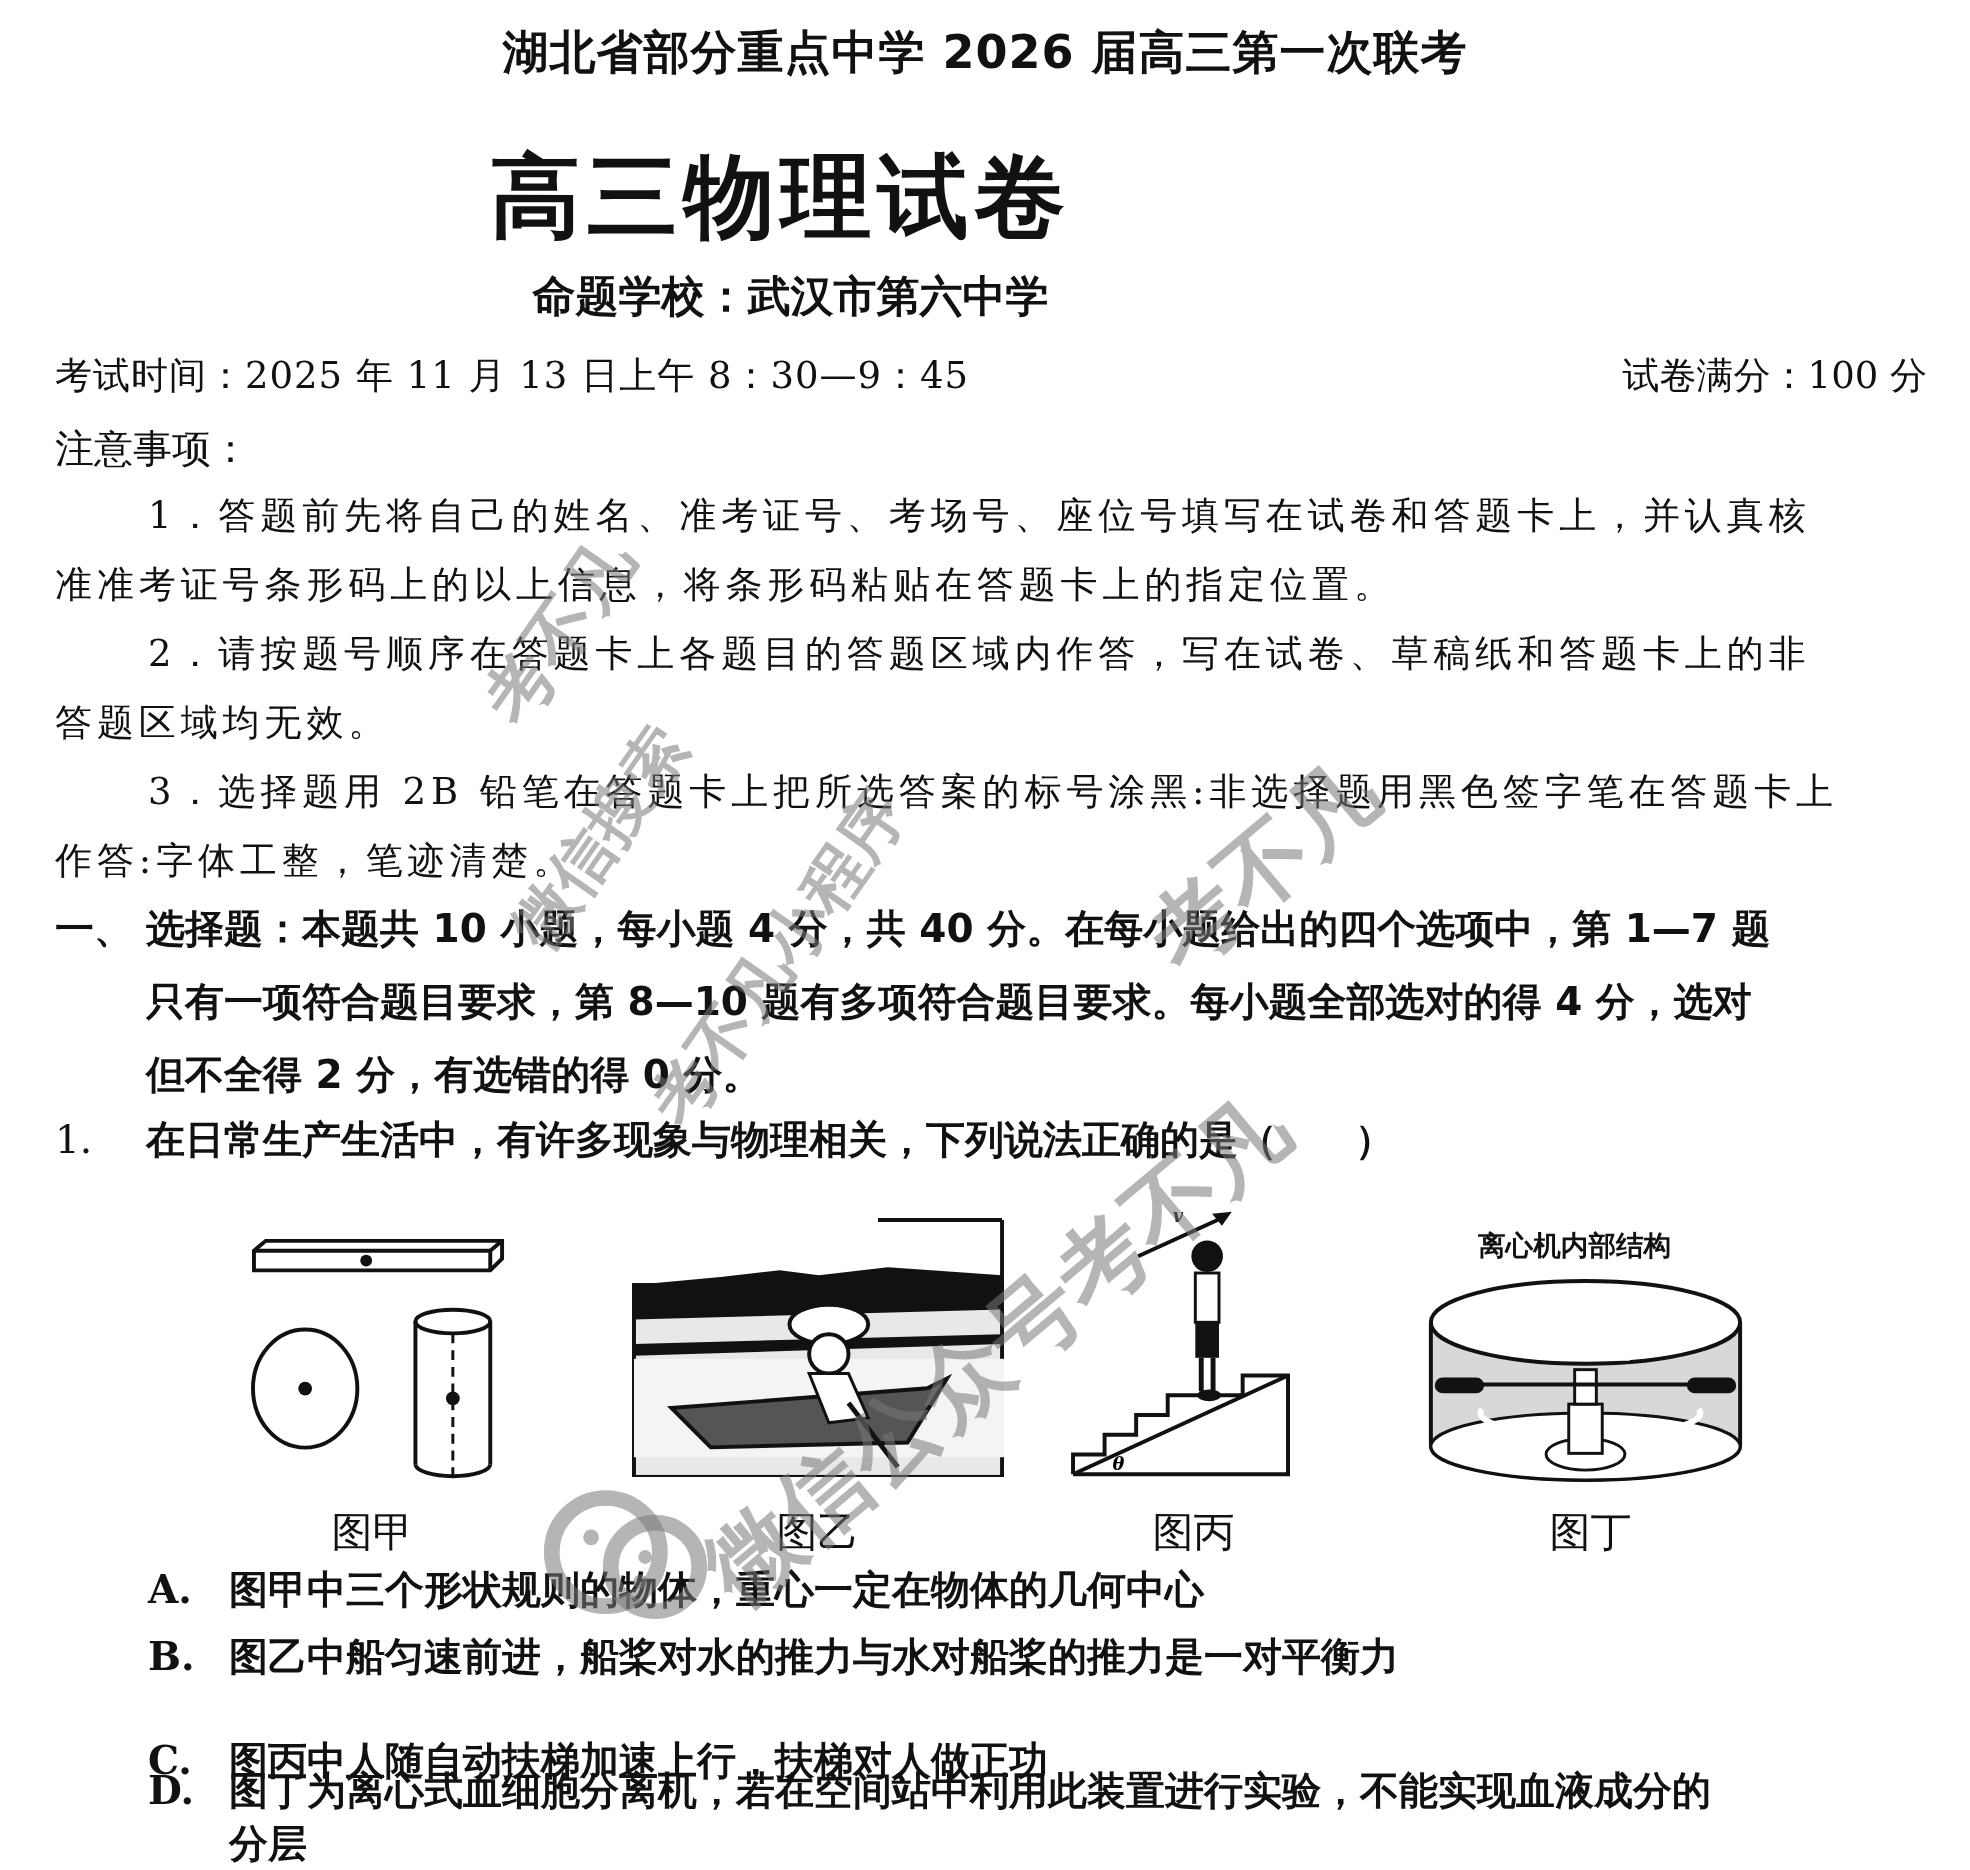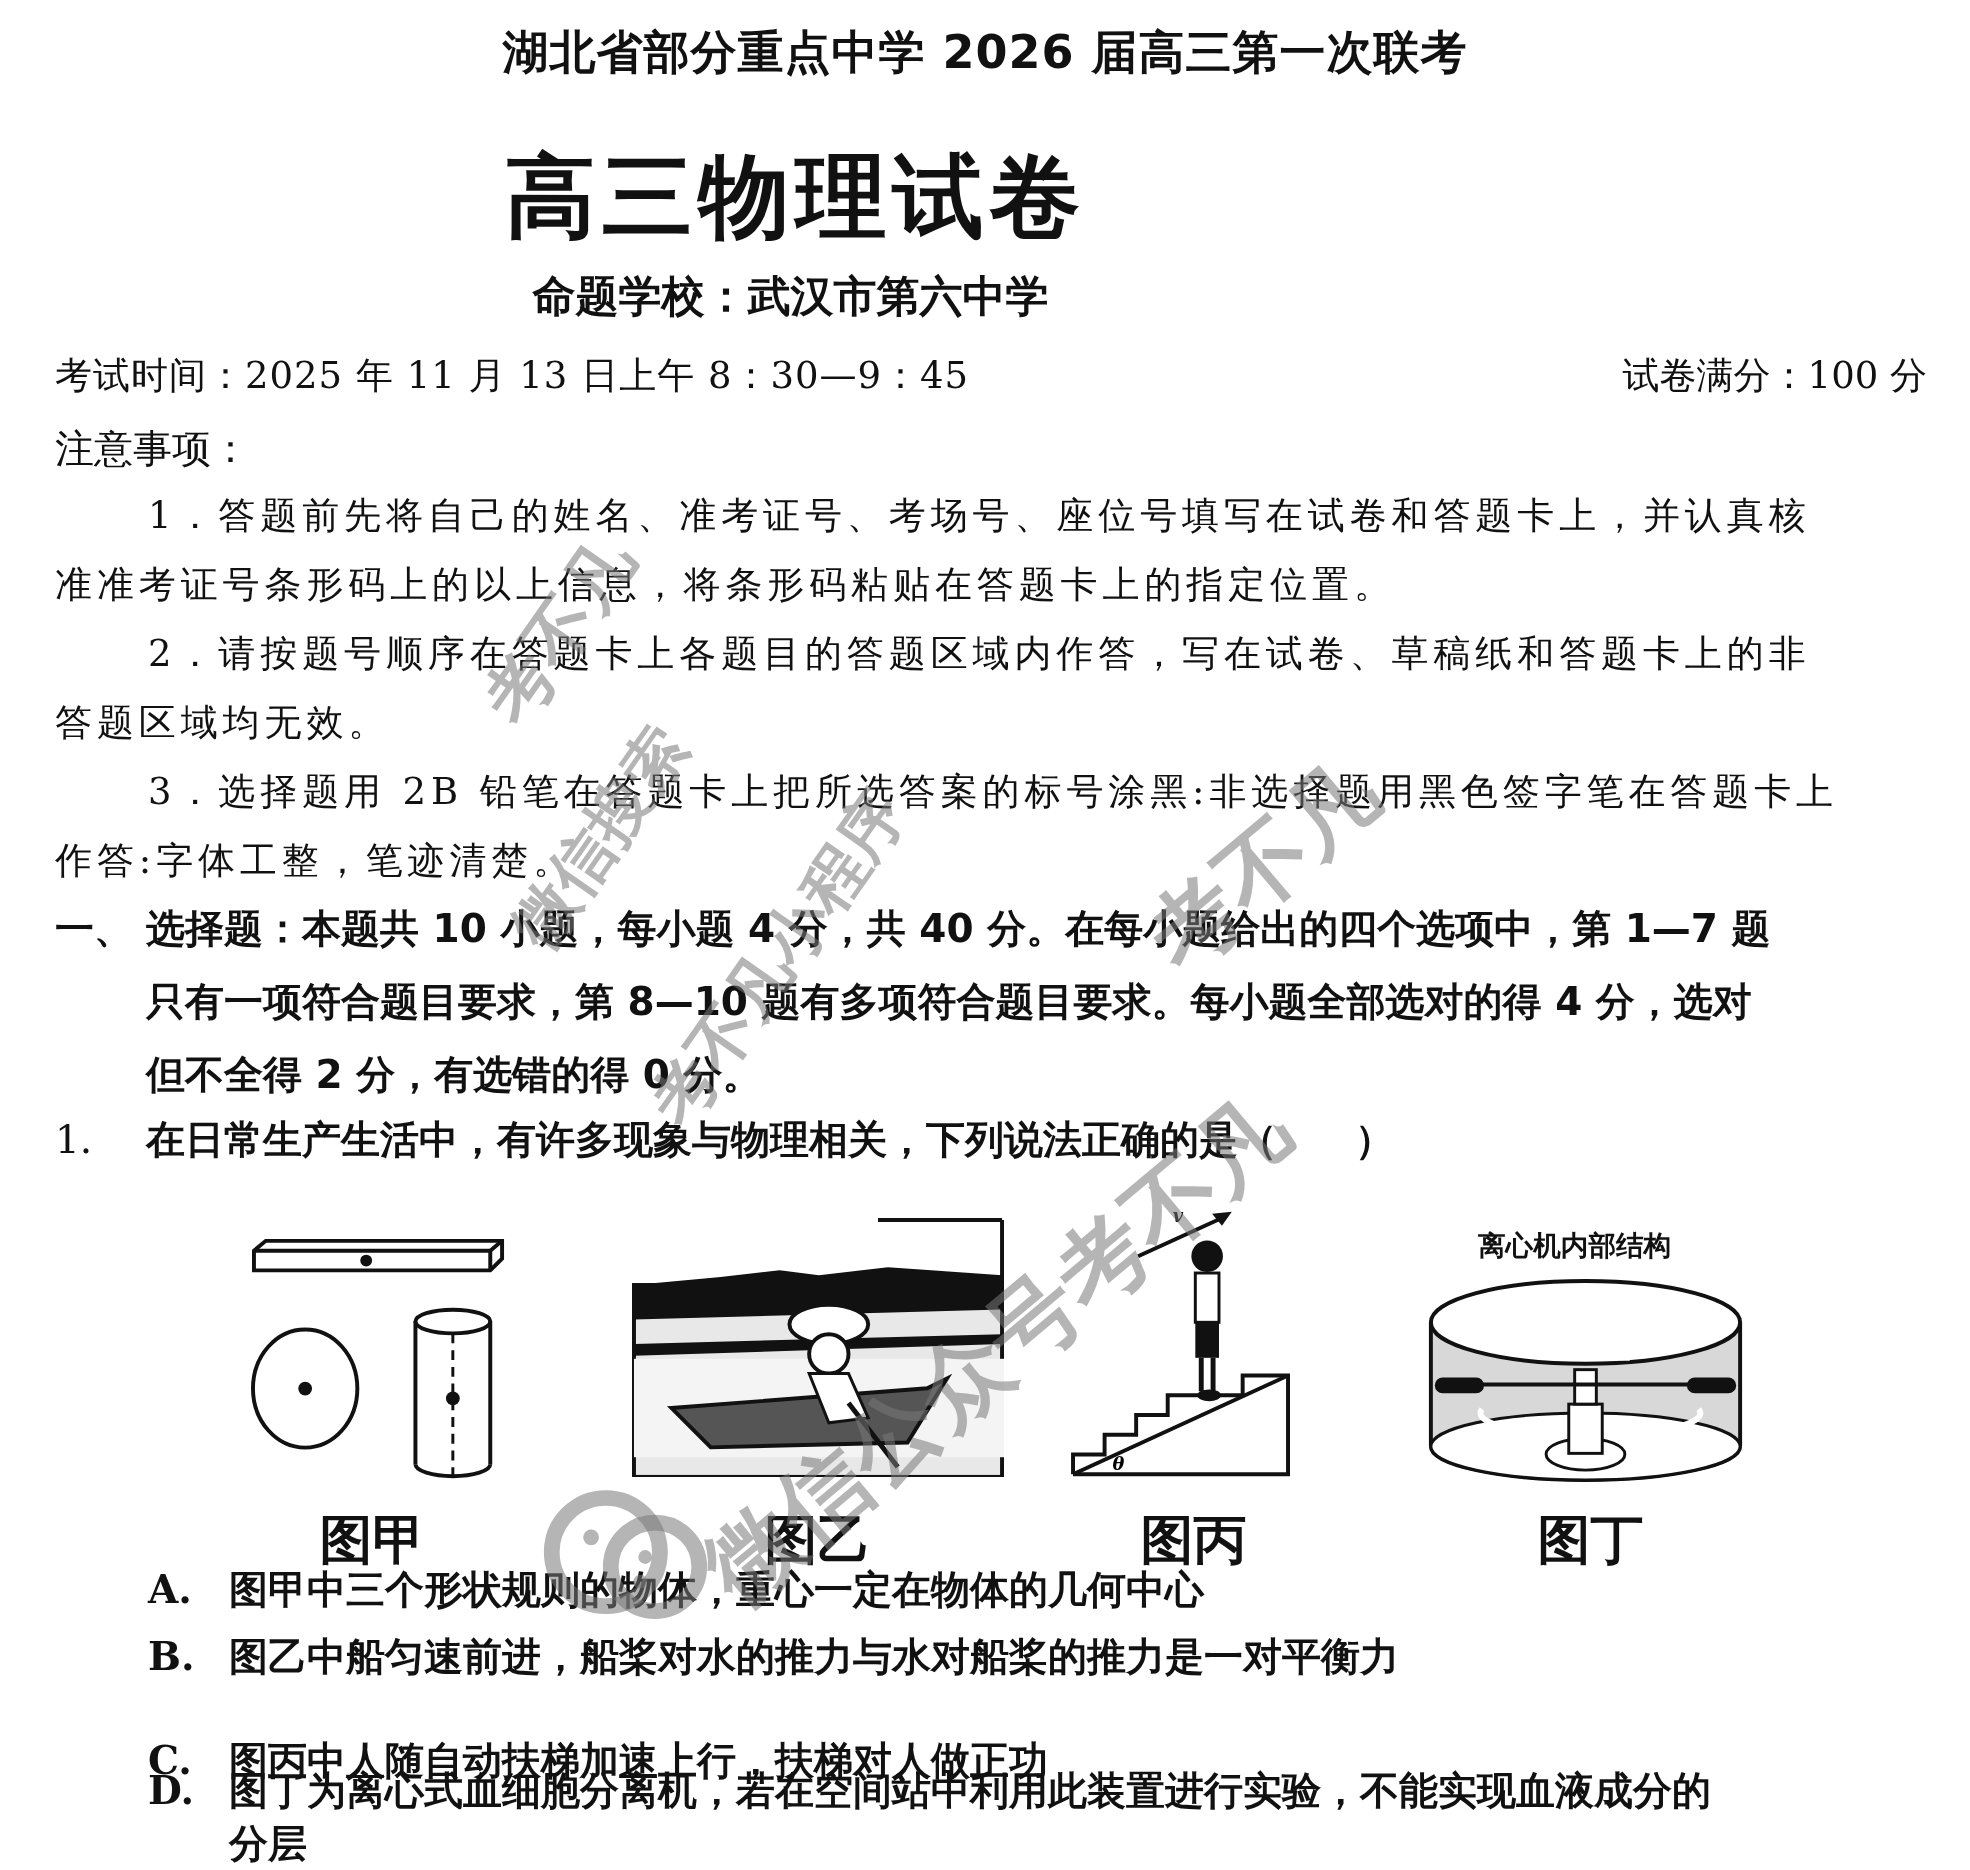--- a/index.html
+++ b/index.html
@@ -5,41 +5,41 @@
   html, body { margin: 0; padding: 0; background: #ffffff; }
   body {
     width: 1970px; height: 1871px; position: relative; overflow: hidden;
     font-family: "DejaVu Sans", "Liberation Sans", sans-serif; color: #111;
   }
   .abs { position: absolute; }
   .serif { font-family: "DejaVu Serif", "Liberation Serif", serif; font-weight: normal; }
   .sans { font-family: "DejaVu Sans", "Liberation Sans", sans-serif; font-weight: bold; }
 
   #exam-title { top: 21.7px; left: 0; width: 1970px; text-align: center; font-size: 46px; letter-spacing: 1px; }
-  #paper-title { top: 136px; left: 0; width: 1561px; text-align: center; font-size: 91px; letter-spacing: 5.9px; margin-left: 15px; }
+  #paper-title { top: 136px; left: 0; width: 1561px; text-align: center; font-size: 91px; letter-spacing: 5.9px; }
   #school-line { top: 268px; left: 0; width: 1581px; text-align: center; font-size: 43px; }
   #exam-time { top: 351px; left: 55px; font-size: 37px; letter-spacing: 1px; }
   #full-score { top: 351px; right: 43px; font-size: 37px; }
   #notes-title { top: 422px; left: 55px; font-size: 39px; }
 
   .note { left: 55px; width: 1872px; font-size: 37px; line-height: 69px; letter-spacing: 4.9px; text-align: justify; }
   .note .indent { padding-left: 93px; }
   #note-1 { top: 481px; }
   #note-2 { top: 619px; }
   #note-3 { top: 757px; }
 
   #section-1 { top: 892px; left: 55px; width: 1872px; font-size: 39px; line-height: 73px; }
   #section-1 .sec-head { display: inline-block; width: 91px; }
   #section-1 .sec-body { position: absolute; left: 91px; top: 0; width: 1773px; }
 
   #q1 { top: 1113px; left: 55px; font-size: 39px; }
   #q1 .qnum { display: inline-block; width: 91px; }
 
   .figure { position: absolute; }
-  .fig-caption { position: absolute; font-size: 53px; font-weight: bold; text-align: center; width: 197px; }
+  .fig-caption { position: absolute; font-size: 41px; font-weight: normal; text-align: center; width: 197px; }
 
   .option { left: 148px; font-size: 39px; line-height: 67px; }
   .option .letter { display: inline-block; width: 81px; font-family: "DejaVu Serif", "Liberation Serif", serif; }
   #opt-a { top: 1556px; }
   #opt-b { top: 1623px; }
   #opt-c { top: 1727px; }
   #opt-d { top: 1757px; }
   #opt-d-cont { top: 1824px; left: 229px; font-size: 39px; line-height: 39px; }
 
   .watermark {

